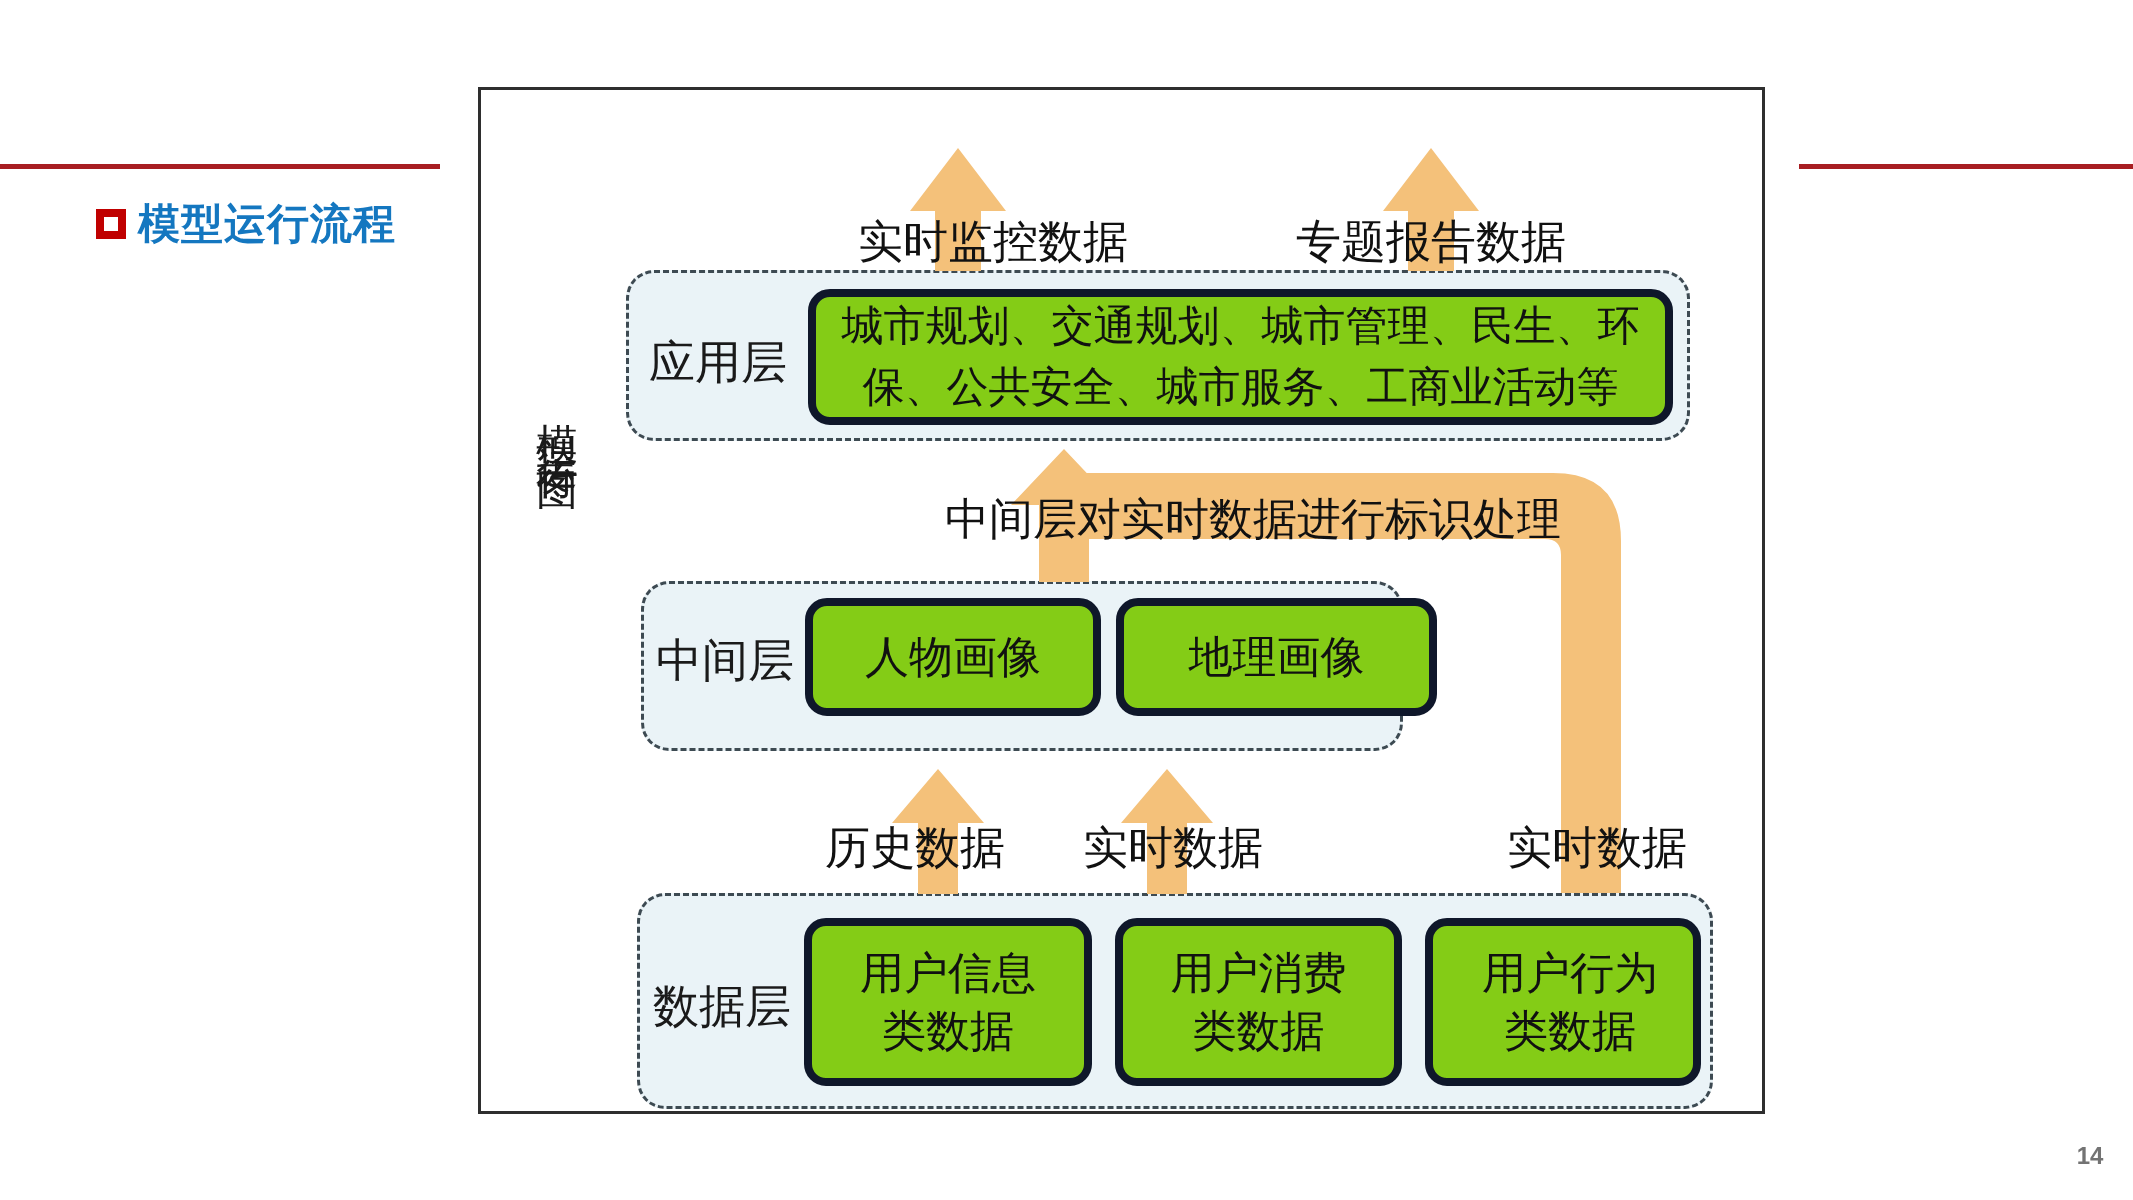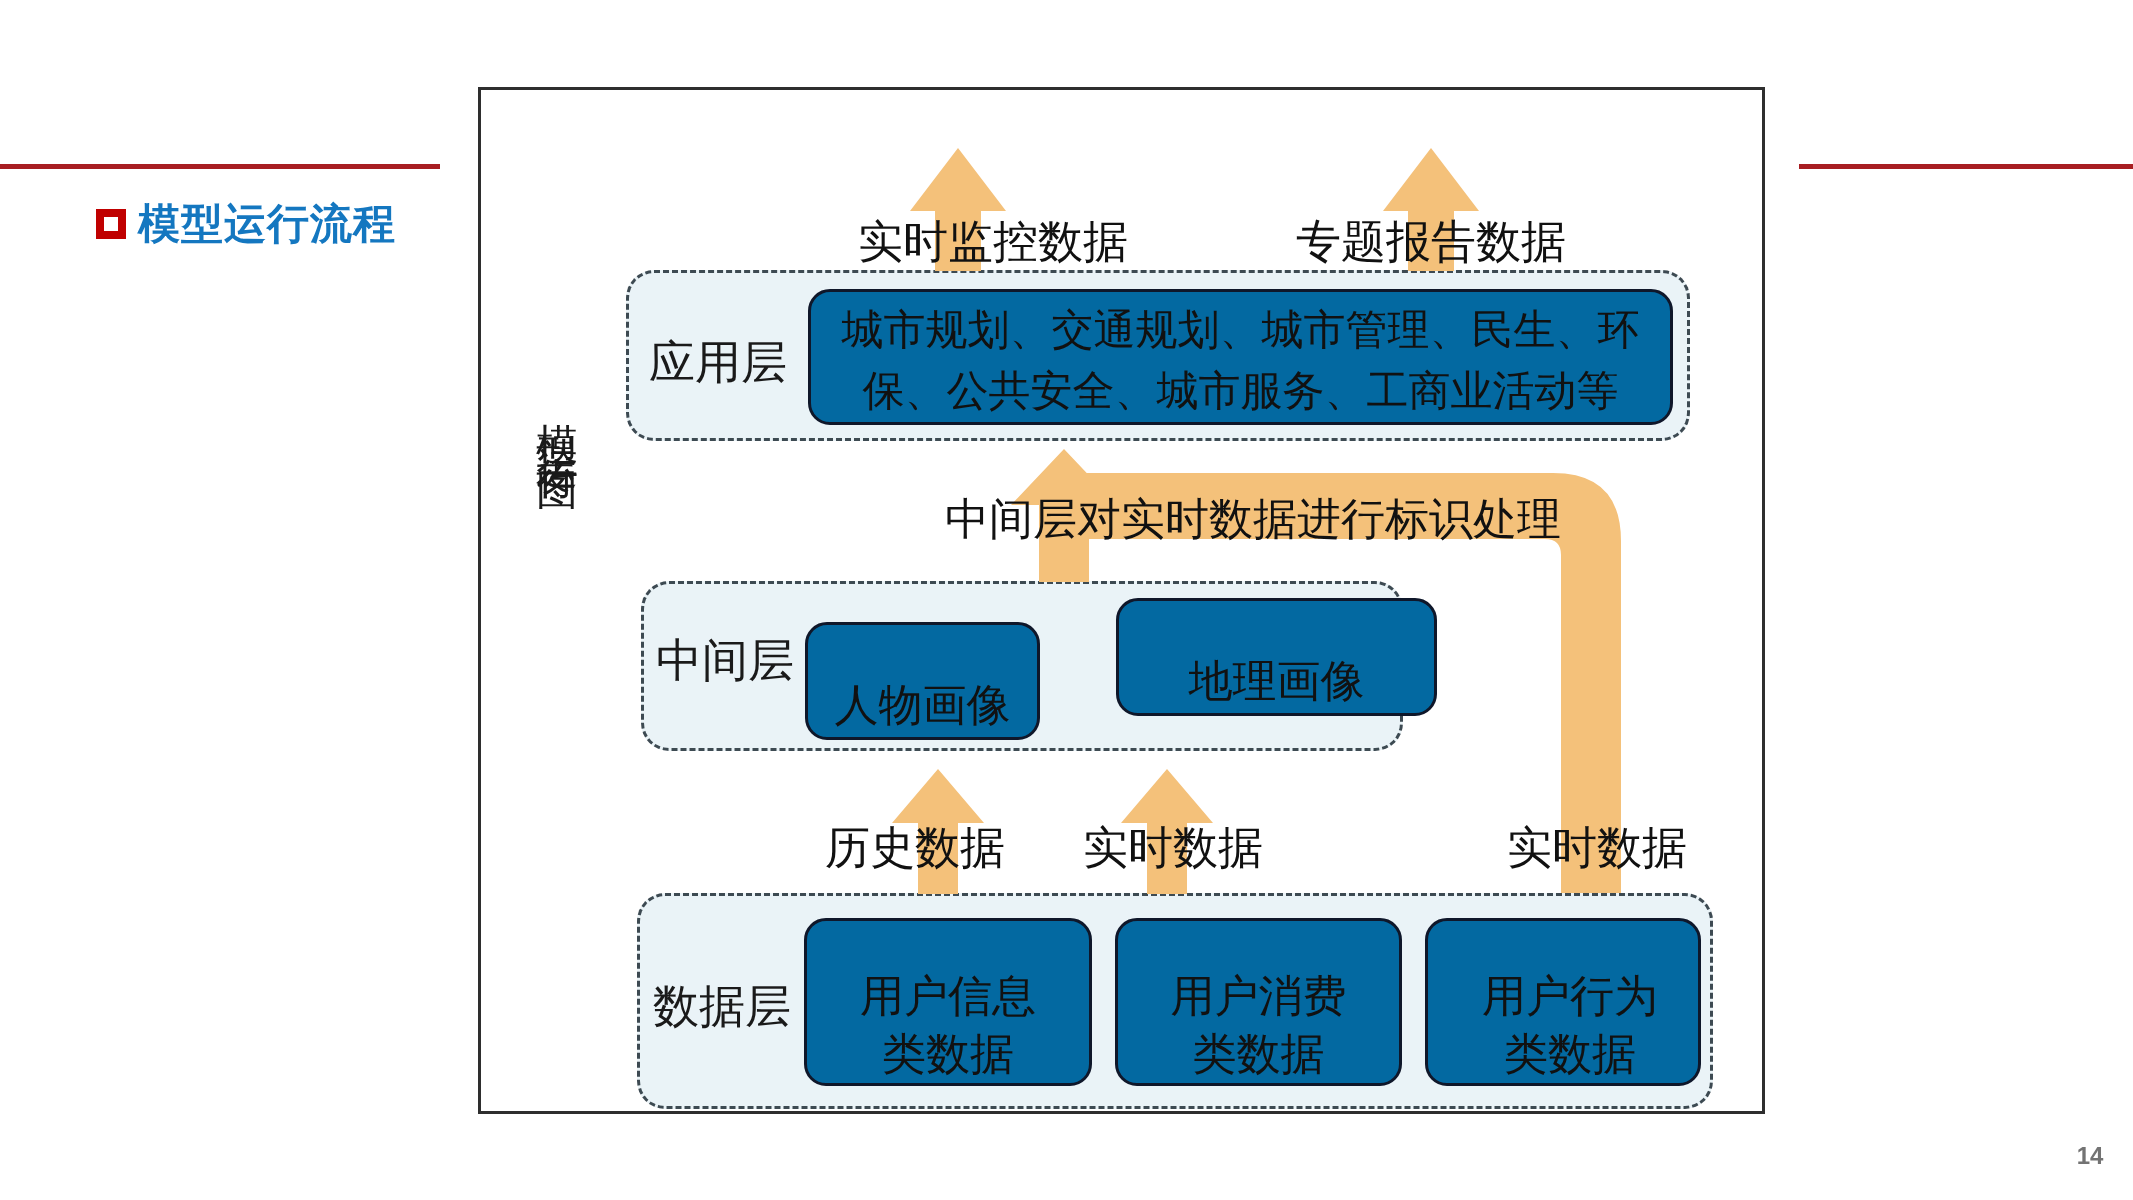--- a/index.html
+++ b/index.html
@@ -12,26 +12,26 @@
   .bullet-square{width:14px;height:14px;border:8px solid #c00000;margin-right:12px;}
   .title-text{font-family:"Liberation Sans",sans-serif;font-weight:bold;font-size:42px;color:#1477c0;letter-spacing:1px;}
   .diagram{position:absolute;left:478px;top:87px;width:1287px;height:1027px;border:3px solid #2e2e2e;background:#fff;box-sizing:border-box;}
   .side-label{position:absolute;left:48px;top:300px;height:280px;writing-mode:vertical-rl;text-orientation:upright;
               font-size:42px;letter-spacing:12px;color:#1a1a1a;}
   .layer{position:absolute;border:3px dashed #3d4a52;border-radius:28px;background:#eaf3f7;box-sizing:border-box;z-index:1;}
   .layer-app{left:145px;top:180px;width:1064px;height:171px;}
   .layer-mid{left:160px;top:491px;width:762px;height:170px;}
   .layer-data{left:156px;top:803px;width:1076px;height:216px;}
   .layer-label{position:absolute;font-size:46px;color:#1a1a1a;z-index:3;white-space:nowrap;}
-  .inner-box{position:absolute;background:#0369a1;border:3px solid #0f172a;border-radius:22px;box-sizing:border-box;
-             display:flex;align-items:flex-end;justify-content:center;text-align:center;z-index:2;
+  .inner-box{position:absolute;background:#84cc16;border:8px solid #0f172a;border-radius:22px;box-sizing:border-box;
+             display:flex;align-items:center;justify-content:center;text-align:center;z-index:2;
              font-size:42px;line-height:1.45;color:#111;}
   .app-box{left:327px;top:199px;width:865px;height:136px;padding:0 24px;}
   .app-box .app-text{width:812px;}
-  .mid-box1{left:324px;top:532px;width:235px;height:118px;font-size:44px;}
+  .mid-box1{left:324px;top:508px;width:296px;height:118px;font-size:44px;}
   .mid-box2{left:635px;top:508px;width:321px;height:118px;font-size:44px;}
   .data-box{top:828px;height:168px;font-size:44px;line-height:1.32;white-space:pre-line;}
   .data-box1{left:323px;width:288px;}
   .data-box2{left:634px;width:287px;}
   .data-box3{left:944px;width:276px;padding-left:14px;}
   .arrows-svg{position:absolute;left:0;top:0;width:1287px;height:1027px;z-index:2;}
   .flow-label{position:absolute;z-index:4;font-size:45px;color:#111;text-align:center;white-space:nowrap;}
   .lbl-out1{left:367px;top:122px;width:290px;}
   .lbl-out2{left:805px;top:122px;width:290px;}
   .lbl-mid{left:452px;top:400px;width:640px;font-size:44px;}

